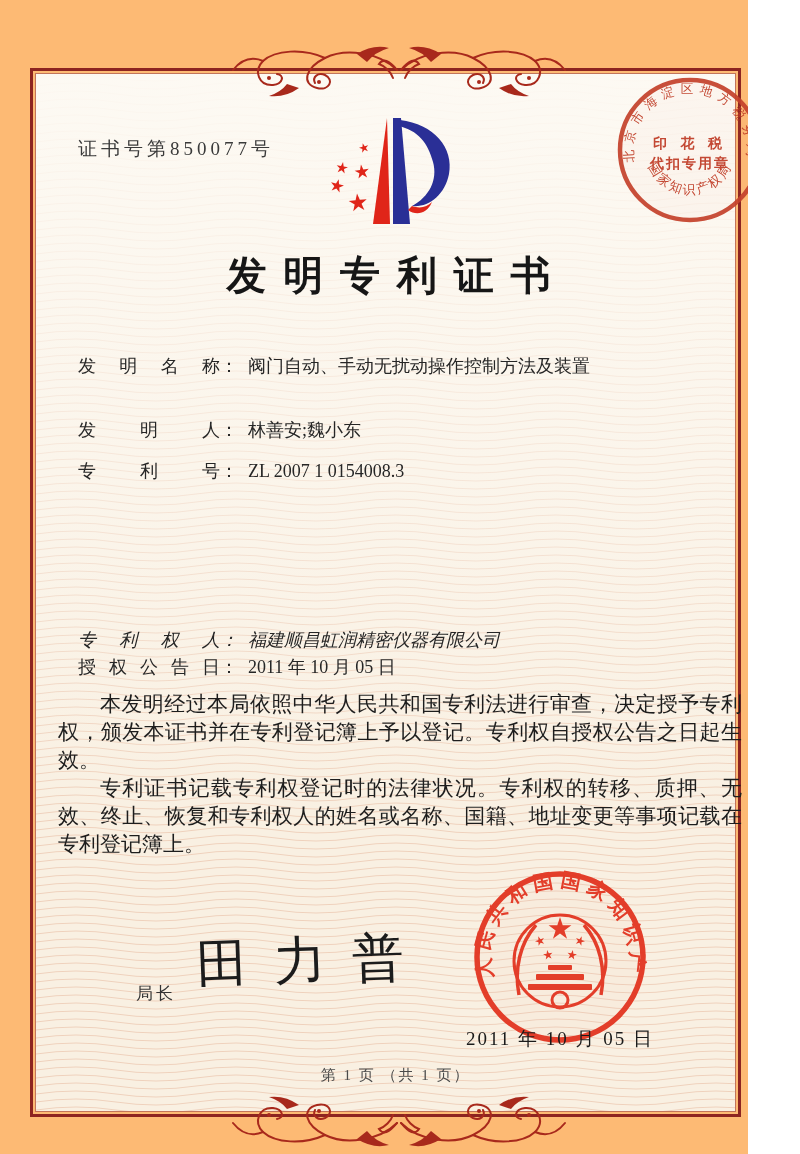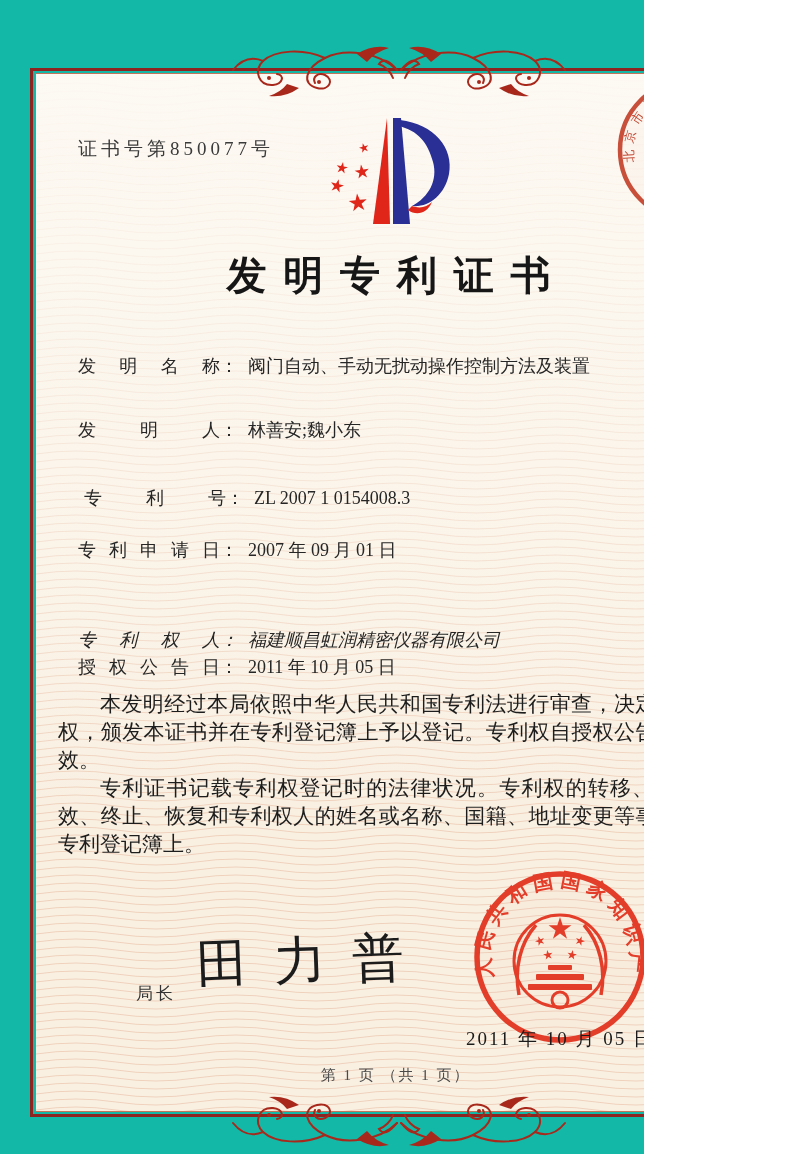--- a/index.html
+++ b/index.html
@@ -1,18 +1,18 @@
 <!DOCTYPE html>
 <html><head>
 <meta charset="utf-8">
 <style>
   html,body{margin:0;padding:0;}
   .page{
-    position:relative; width:644px; height:1154px;
-    background:#14b8a6; overflow:hidden;
+    position:relative; width:748px; height:1154px;
+    background:#fdba74; overflow:hidden;
     font-family:"Liberation Serif", serif; color:#222;
   }
   
   .frame-outer{
     position:absolute; left:30px; top:68px; width:711px; height:1049px;
     border:3px solid #8d2420; box-sizing:border-box; z-index:1;
   }
   .frame-inner{
     position:absolute; inset:2px; border:1px solid #c2745a;
     background:#f9f0e2; overflow:hidden;
@@ -32,21 +32,21 @@
   }
   .logo{position:absolute; left:328px; top:110px; z-index:4;}
   .title{
     position:absolute; left:30px; top:248px; width:717px; z-index:4;
     text-align:center; font-size:40px; font-weight:600; color:#161616;
     letter-spacing:0.42em; text-indent:0.42em;
   }
   .field{position:absolute; left:78px; width:650px; z-index:4; font-size:18px; color:#262626; white-space:nowrap;}
   .field .lbl{display:inline-block; width:142px; text-align:justify; text-align-last:justify; vertical-align:top;}
   .field .val{margin-left:10px;}
-  .f0{top:354px;} .f1{top:418px;} .f2{top:486px;margin-left:6px;} .f3{top:538px;} .f4{top:628px;font-style:italic;} .f5{top:655px;}
+  .f0{top:354px;} .f1{top:418px;} .f2{top:459px;} .f3{top:538px;} .f4{top:628px;font-style:italic;} .f5{top:655px;}
 
   .body-text{
     position:absolute; left:58px; top:690px; width:684px; z-index:4;
     font-size:21px; line-height:28px; color:#1d1d1d; text-align:justify;
   }
   .body-text p{margin:0; text-indent:2em;}
 
   .sig-title{position:absolute; left:136px; top:982px; z-index:4; font-size:17px; color:#333; letter-spacing:3px;}
   .sig-name{
     position:absolute; left:196px; top:926px; z-index:5;
@@ -127,23 +127,20 @@
 
   <div class="field f0">
     <span class="lbl">发明名称</span><span>：</span><span class="val">阀门自动、手动无扰动操作控制方法及装置</span>
   </div>
   <div class="field f1">
     <span class="lbl">发明人</span><span>：</span><span class="val">林善安;魏小东</span>
   </div>
   <div class="field f2">
     <span class="lbl">专利号</span><span>：</span><span class="val">ZL 2007 1 0154008.3</span>
   </div>
-  <div class="field f3">
-    <span class="lbl">专利申请日</span><span>：</span><span class="val">2007 年 09 月 01 日</span>
-  </div>
   <div class="field f4">
     <span class="lbl">专利权人</span><span>：</span><span class="val">福建顺昌虹润精密仪器有限公司</span>
   </div>
   <div class="field f5">
     <span class="lbl">授权公告日</span><span>：</span><span class="val">2011 年 10 月 05 日</span>
   </div>
 
   <div class="body-text">
     <p>本发明经过本局依照中华人民共和国专利法进行审查，决定授予专利权，颁发本证书并在专利登记簿上予以登记。专利权自授权公告之日起生效。</p>
     <p>专利证书记载专利权登记时的法律状况。专利权的转移、质押、无效、终止、恢复和专利权人的姓名或名称、国籍、地址变更等事项记载在专利登记簿上。</p>

